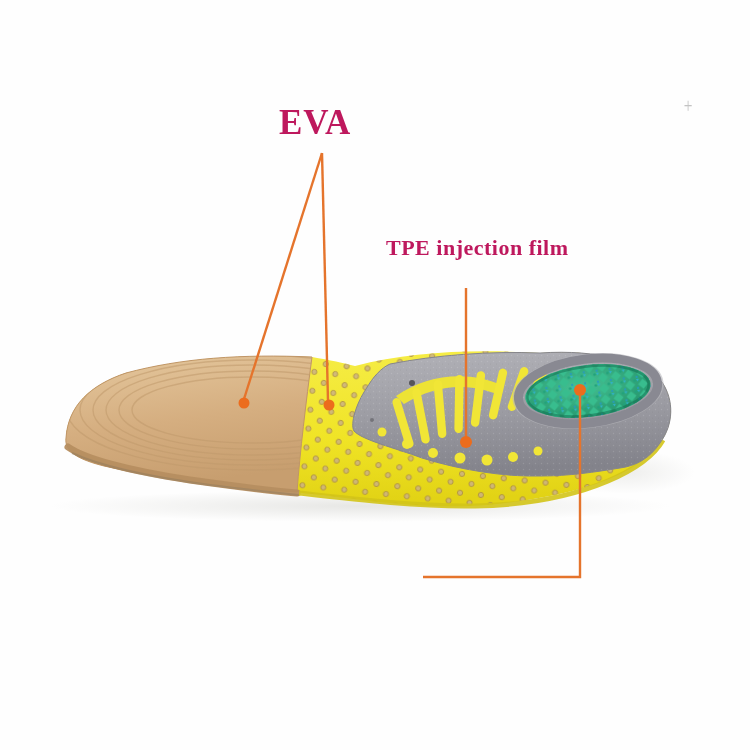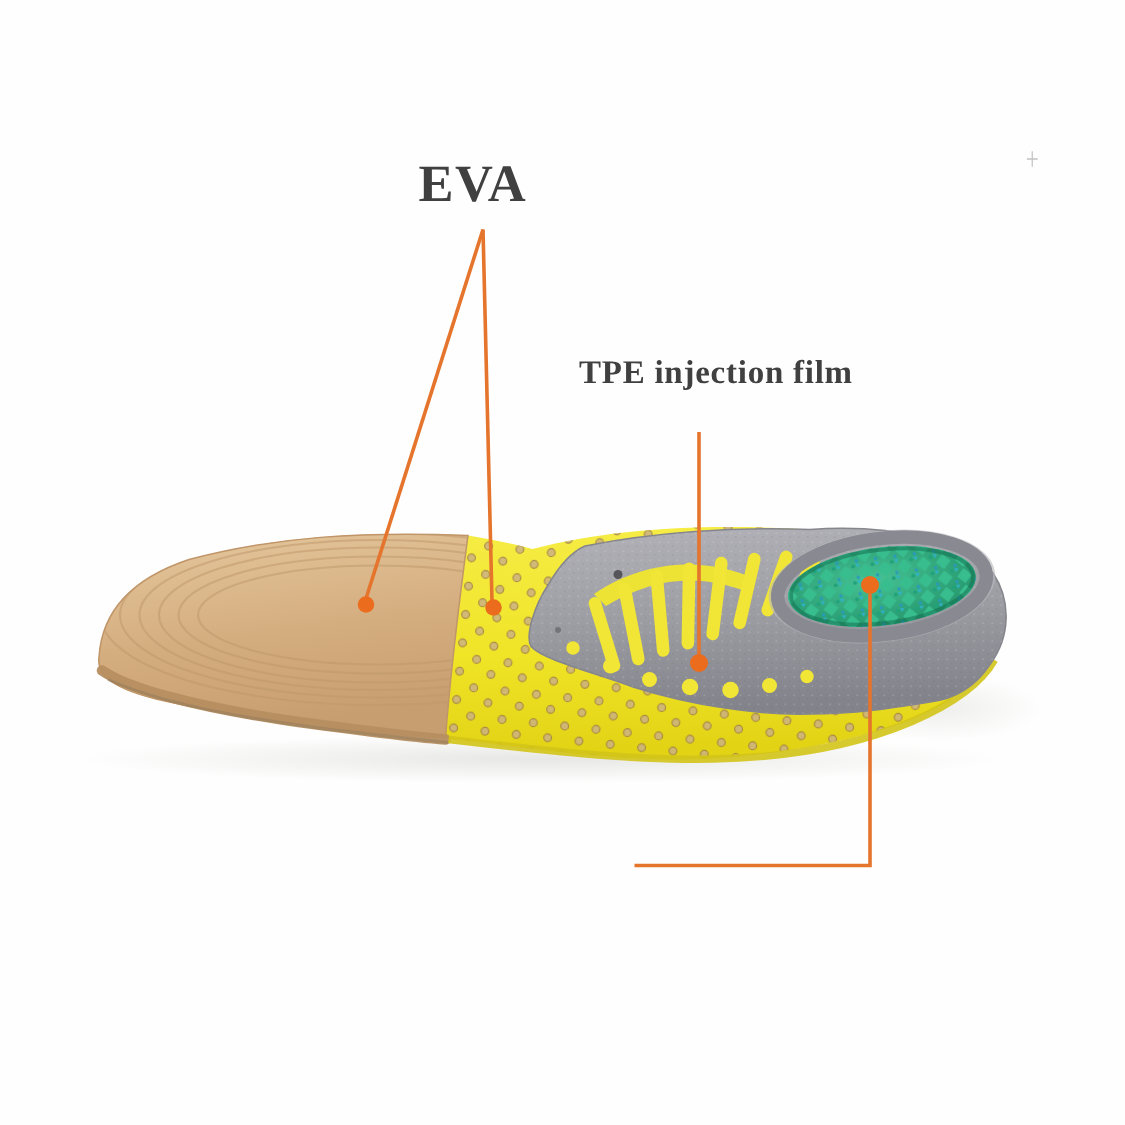--- a/index.html
+++ b/index.html
@@ -3,21 +3,21 @@
 <meta charset="utf-8">
 <style>
   html,body{margin:0;padding:0;background:#ffffff;}
   .canvas{
     position:relative;width:750px;height:750px;overflow:hidden;
     background:#fefefe;
     font-family:"Liberation Serif","DejaVu Serif",serif;
   }
   .canvas svg.scene{position:absolute;left:0;top:0;}
   .label{
-    position:absolute;color:#404040;font-weight:700;white-space:nowrap;
+    position:absolute;color:#be185d;font-weight:700;white-space:nowrap;
     letter-spacing:0.5px;line-height:1.1;
   }
   .label-eva{left:279px;top:104px;font-size:35px;letter-spacing:1px;}
   .label-tpe{left:386px;top:236px;font-size:22px;}
   .label-tpr{left:73px;top:581px;font-size:34px;}
   .corner-mark{
     position:absolute;left:682px;top:93px;font-size:22px;color:#c3c3c3;
     font-weight:400;transform:scaleX(.7);
   }
 </style>

